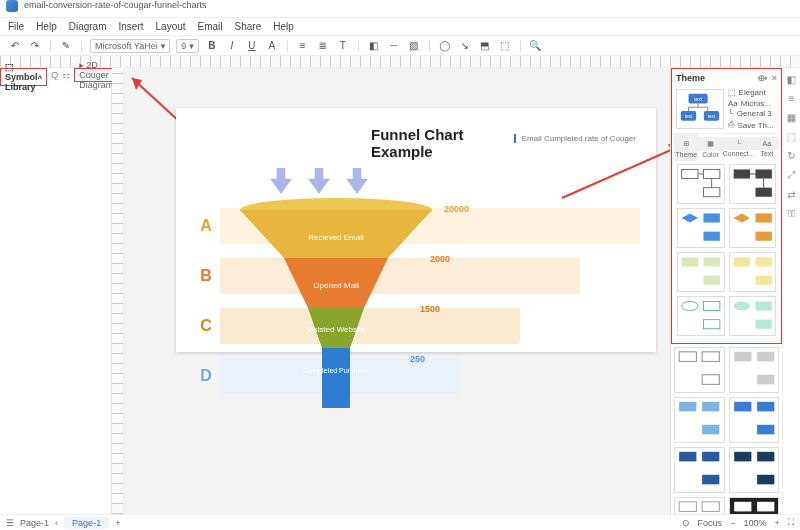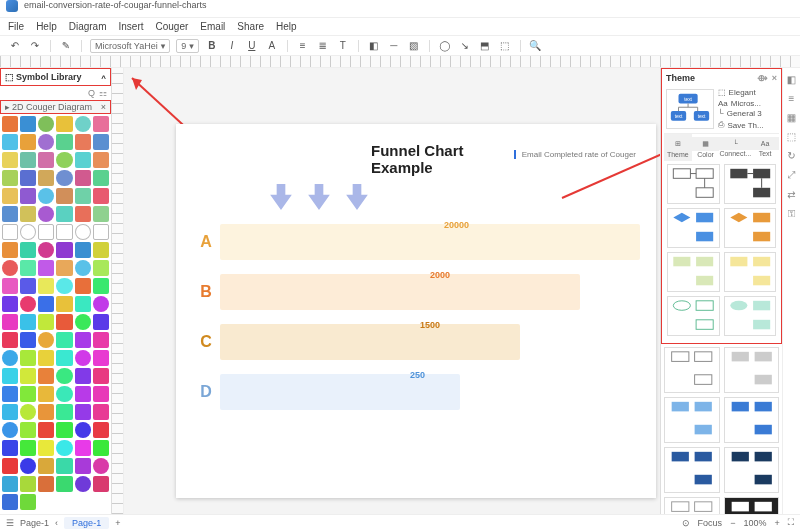--- a/index.html
+++ b/index.html
@@ -21,33 +21,33 @@
 .tool-row .sep { width: 1px; height: 12px; background: #ddd; margin: 0 2px; }
 .font-sel { border: 1px solid #ccc; border-radius: 2px; padding: 1px 4px; font-size: 9px; display: flex; align-items: center; gap: 3px; }
 .tool-ic { width: 14px; height: 14px; display: flex; align-items: center; justify-content: center; font-size: 10px; color: #555; }
 
 .ruler-h { height: 12px; background: #fafafa; border-bottom: 1px solid #eee; background-image: repeating-linear-gradient(90deg,#ccc 0,#ccc 1px,transparent 1px,transparent 10px); }
 
 
 .main { display: flex; height: calc(530px - 18px - 18px - 20px - 12px - 16px); }
 
 
-.left-panel { width: 112px; border-right: 1px solid #ddd; display: flex; flex-direction: column; background:#fff; }
+.left-panel { width: 112px; border-right: 1px solid #ddd; display: flex; flex-direction: row; background:#fff; }
 .sym-head { height: 18px; display: flex; align-items: center; padding: 0 4px; font-size: 9px; font-weight: 600; border:1.5px solid #e53935; justify-content: space-between;}
 .sym-head .chev { font-size:8px; }
 .sym-tools { height: 14px; display: flex; justify-content: flex-end; gap: 4px; padding: 0 4px; align-items: center; font-size:9px; color:#888;}
 .cat { height: 14px; font-size: 9px; padding: 0 4px; color: #666; display: flex; align-items: center; border:1.5px solid #e53935; justify-content:space-between; background:#f5f5f5;}
 .shape-grid { flex: 1; overflow: hidden; padding: 2px; display: grid; grid-template-columns: repeat(6, 1fr); grid-auto-rows: 16px; gap: 2px; }
 .shape-grid .s { border-radius: 2px; }
 
 
 .canvas-wrap { flex: 1; position: relative; background: #f4f4f4; display:flex; }
 .ruler-v { width: 12px; background: #fafafa; border-right: 1px solid #eee; background-image: repeating-linear-gradient(0deg,#ccc 0,#ccc 1px,transparent 1px,transparent 10px);}
 .canvas-scroll { flex:1; position:relative; overflow:hidden; }
-.page { position: absolute; left: 52px; top: 56px; width: 480px; height: 374px; background: #fff; box-shadow: 0 1px 4px rgba(0,0,0,.2); }
+.page { position: absolute; left: 52px; top: 40px; width: 480px; height: 244px; background: #fff; box-shadow: 0 1px 4px rgba(0,0,0,.2); }
 
 .page .title { position:absolute; left:195px; top:18px; font-size:15px; font-weight:700; color:#222; line-height:1.15; }
 .page .subtitle { position:absolute; right:20px; top:26px; font-size:8px; color:#777; border-left:2px solid #2f6fdc; padding-left:6px;}
 
 
 .arrows { position:absolute; left:94px; top:60px; display:flex; gap:16px; }
 .arrows .arr { width:22px; height:26px; }
 .arr svg { width:100%; height:100%; }
 
 
@@ -63,21 +63,21 @@
 .funnel { position:absolute; left:60px; top:90px; width:200px; height:210px; }
 .funnel svg { width:100%; height:100%; overflow:visible;}
 .funnel text { font-size:8px; fill:#fff; text-anchor:middle; }
 
 
 .red-arrow { position:absolute; pointer-events:none; }
 .red-arrow line { stroke:#e53935; stroke-width:2; }
 .red-arrow polygon { fill:#e53935; }
 
 
-.right-panel { width: 140px; border-left:1px solid #ddd; display:flex; }
+.right-panel { width: 130px; border-left:1px solid #ddd; display:flex; }
 .theme-box { flex:1; display:flex; flex-direction:column; }
 .theme-frame { border:1.5px solid #e53935; margin:0; padding:2px 2px 4px 2px; }
 .theme-head { display:flex; align-items:center; justify-content:space-between; font-size:9px; font-weight:600; padding:2px 2px 4px 2px; }
 .theme-head .icn { display:flex; gap:4px; color:#999; font-size:9px;}
 .theme-row1 { display:flex; height:44px; }
 .theme-preview { width:48px; border:1px solid #ddd; margin:2px; position:relative; }
 .theme-opts { flex:1; display:flex; flex-direction:column; justify-content:space-around; font-size:8px; color:#555; padding-left:2px;}
 .theme-opts div { display:flex; align-items:center; gap:3px;}
 .theme-tabs { display:flex; border-top:1px solid #eee; margin-top:2px; }
 .theme-tabs div { flex:1; text-align:center; font-size:7px; padding:3px 0; color:#666; }
@@ -101,21 +101,21 @@
 <div class="title-bar">
   <div class="logo"></div>
   <div class="name">email-conversion-rate-of-cougar-funnel-charts</div>
 </div>
 
 <div class="menu-bar">
   <span>File</span>
   <span>Help</span>
   <span>Diagram</span>
   <span>Insert</span>
-  <span>Couger</span>
+  <span>Layout</span>
   <span>Email</span>
   <span>Share</span>
   <span>Help</span>
 </div>
 
 <div class="tool-row">
   <div class="tool-ic">↶</div>
   <div class="tool-ic">↷</div>
   <div class="sep"></div>
   <div class="tool-ic">✎</div>
@@ -346,20 +346,33 @@
             <div class="letter">C</div>
             <div class="bar"></div>
             <div class="val">1500</div>
           </div>
       <div class="row rowD">
             <div class="letter">D</div>
             <div class="bar"></div>
             <div class="val">250</div>
           </div>
 
+      <div class="funnel">
+        <svg viewBox="0 0 200 210">
+          <ellipse cx="100" cy="12" rx="96" ry="12" fill="#f0c653"></ellipse>
+          <path d="M4 12 L196 12 L152 60 L48 60 Z" fill="#e8b53f"></path>
+          <text x="100" y="42">Recieved Email</text>
+          <path d="M48 60 L152 60 L128 110 L72 110 Z" fill="#e77b2f"></path>
+          <text x="100" y="90">Opened Mail</text>
+          <path d="M72 110 L128 110 L114 150 L86 150 Z" fill="#8aa52e"></path>
+          <text x="100" y="134">Visisted Website</text>
+          <path d="M86 150 L114 150 L114 210 L86 210 Z" fill="#2f7dd1"></path>
+          <text x="100" y="175" style="font-size:7px">Completed Purchase</text>
+        </svg>
+      </div>
     </div>
 
     <svg class="red-arrow" style="left:430px;top:70px;width:140px;height:70px">
       <line x1="8" y1="60" x2="126" y2="8"></line>
           <polygon points="126,8 114,6 120,18"></polygon>
     </svg>
     </div>
   </div>
 
   <div class="right-panel">

